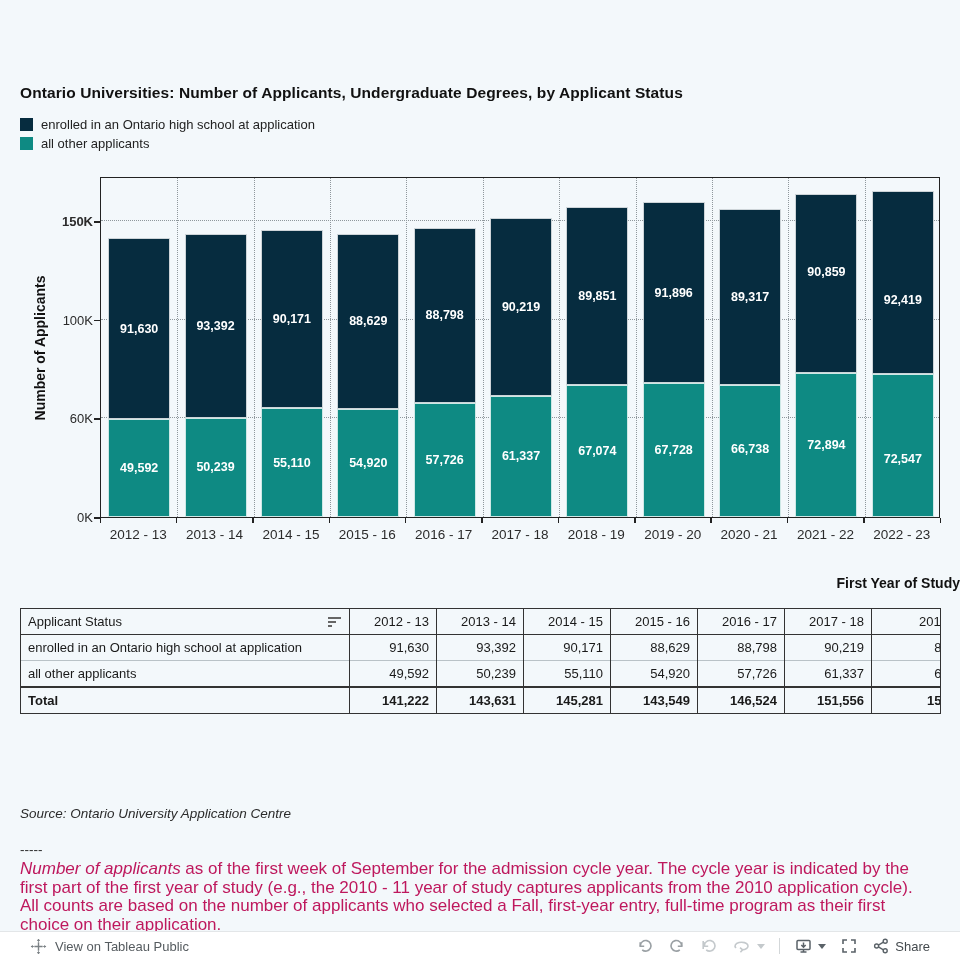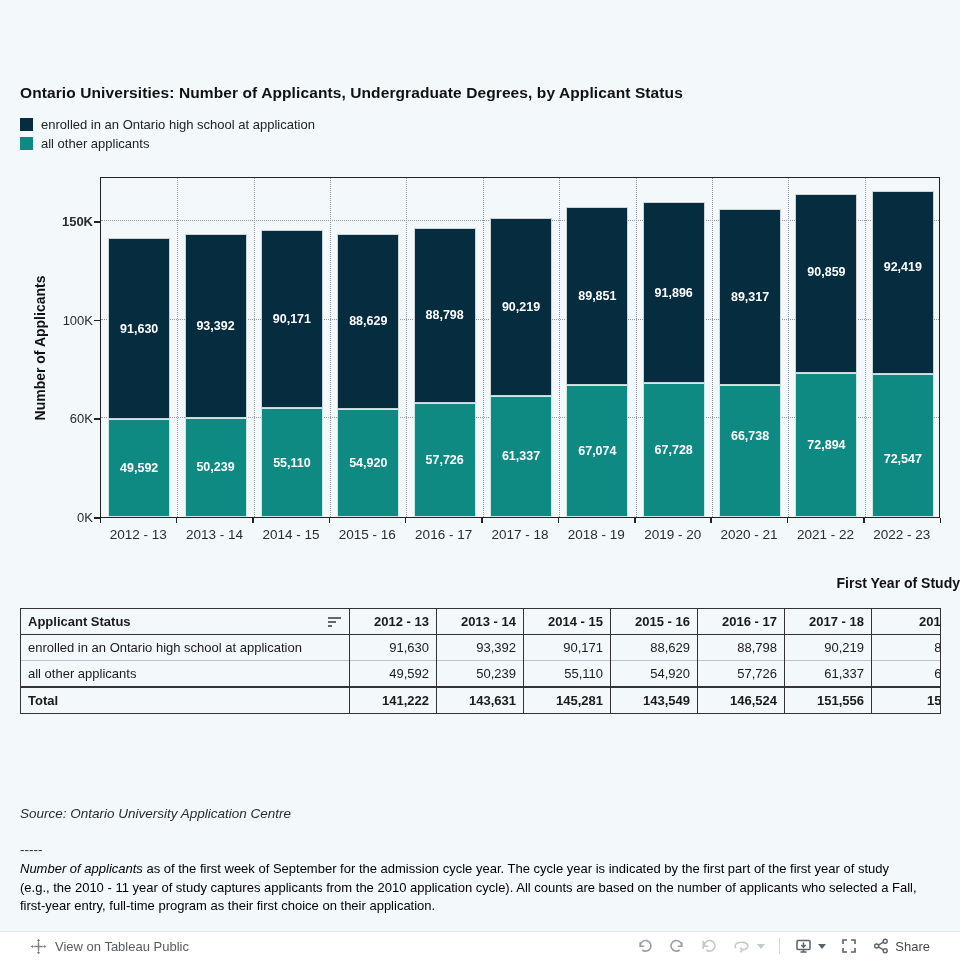--- a/index.html
+++ b/index.html
@@ -30,35 +30,35 @@
   .xtick-mark{position:absolute;width:1.5px;height:5px;background:#222;top:518px}
   .xtick-label{position:absolute;top:526px;text-align:center;font-size:13.5px;color:#2b2b2b;height:18px;line-height:18px}
   #yaxis-title{left:40px;top:348px;transform:translate(-50%,-50%) rotate(-90deg);
                font-size:14px;font-weight:bold;white-space:nowrap;color:#111}
   #xaxis-title{left:0;top:575px;width:960px;text-align:right;font-size:14px;font-weight:bold;color:#111}
 
   
   #table-wrap{left:20px;top:608px;width:920px;overflow:hidden;border-right:1.5px solid #333}
   #data-table{border-collapse:collapse;table-layout:fixed;width:961px;font-size:13px;color:#1a1a1a;border:1.5px solid #333}
   #data-table th,#data-table td{height:25px;padding:0 7px;white-space:nowrap;overflow:visible;border-left:1px solid #333;font-weight:normal;text-align:left}
-  #data-table thead th{font-weight:bold;border-bottom:1.5px solid #333}
+  #data-table thead th{font-weight:normal;border-bottom:1.5px solid #333}
   #data-table .num{text-align:right}
   #data-table tr.data-row + tr.data-row td{border-top:1px solid #b9c2c7}
   #data-table tr.total-row td{border-top:2px solid #333;font-weight:bold}
   .status-head{display:flex;align-items:center;justify-content:space-between}
   .sort-icon{display:inline-block;width:14px;height:12px;position:relative}
   .sort-icon i{position:absolute;left:0;height:2px;background:#666;display:block}
   .sort-icon i:nth-child(1){top:1px;width:13px}
   .sort-icon i:nth-child(2){top:5px;width:8px}
   .sort-icon i:nth-child(3){top:9px;width:4px}
 
   
   #source{left:20px;top:806px;font-size:13.5px;font-style:italic;color:#2b2b2b}
   #dashes{left:20px;top:842px;font-size:13.5px;color:#2b2b2b}
-  #note{left:20px;top:860px;width:900px;font-size:13px;line-height:18.5px;color:#000000}
+  #note{left:20px;top:860px;width:900px;font-size:17px;line-height:18.5px;color:#be185d}
 
   
   #toolbar{left:0;bottom:0;width:960px;height:29px;background:#fff;border-top:1px solid #e3e6e8;
            box-sizing:border-box;display:flex;align-items:center;justify-content:space-between;padding:0 30px}
   .tb-left{display:flex;align-items:center;gap:8px;color:#555b5f;font-size:13px}
   .tb-right{display:flex;align-items:center;gap:14px}
   .tb-btn{display:flex;align-items:center;gap:5px;cursor:pointer;background:none;border:none;padding:0}
   .tb-btn svg{display:block}
   .icon-dim{color:#9aa0a4}
   .icon-faint{color:#c4c9cc}
@@ -127,28 +127,28 @@
       <div class="seg" style="left: 465.364px; bottom: 132.359px; width: 62px; height: 177.306px; background: rgb(6, 44, 63);"></div>
       <div class="bar-label" style="left: 458.364px; width: 76px; bottom: 213.012px;">89,851</div>
       <div class="bar-label" style="left: 458.364px; width: 76px; bottom: 58.1797px;">67,074</div>
       <div class="seg" style="left: 541.727px; bottom: 0px; width: 62px; height: 133.65px; background: rgb(14, 138, 131);"></div>
       <div class="seg" style="left: 541.727px; bottom: 133.65px; width: 62px; height: 181.341px; background: rgb(6, 44, 63);"></div>
       <div class="bar-label" style="left: 534.727px; width: 76px; bottom: 216.321px;">91,896</div>
       <div class="bar-label" style="left: 534.727px; width: 76px; bottom: 58.825px;">67,728</div>
       <div class="seg" style="left: 618.091px; bottom: 0px; width: 62px; height: 131.696px; background: rgb(14, 138, 131);"></div>
       <div class="seg" style="left: 618.091px; bottom: 131.696px; width: 62px; height: 176.252px; background: rgb(6, 44, 63);"></div>
       <div class="bar-label" style="left: 611.091px; width: 76px; bottom: 211.822px;">89,317</div>
-      <div class="bar-label" style="left: 611.091px; width: 76px; bottom: 73px;">66,738</div>
+      <div class="bar-label" style="left: 611.091px; width: 76px; bottom: 60px;">66,738</div>
       <div class="seg" style="left: 694.455px; bottom: 0px; width: 62px; height: 143.844px; background: rgb(14, 138, 131);"></div>
       <div class="seg" style="left: 694.455px; bottom: 143.844px; width: 62px; height: 179.295px; background: rgb(6, 44, 63);"></div>
       <div class="bar-label" style="left: 687.455px; width: 76px; bottom: 237px;">90,859</div>
       <div class="bar-label" style="left: 687.455px; width: 76px; bottom: 63.9221px;">72,894</div>
       <div class="seg" style="left: 770.818px; bottom: 0px; width: 62px; height: 143.159px; background: rgb(14, 138, 131);"></div>
       <div class="seg" style="left: 770.818px; bottom: 143.159px; width: 62px; height: 182.373px; background: rgb(6, 44, 63);"></div>
-      <div class="bar-label" style="left: 763.818px; width: 76px; bottom: 242px; margin-top: 48px;">92,419</div>
+      <div class="bar-label" style="left: 763.818px; width: 76px; bottom: 209px; margin-top: 48px;">92,419</div>
       <div class="bar-label" style="left: 763.818px; width: 76px; bottom: 50px;">72,547</div>
     </div>
 <div class="abs ytick-label" style="top: 509px;">0K</div>
     <div class="abs ytick-mark" style="top: 517px;"></div>
     <div class="abs ytick-label" style="top: 410.333px;">60K</div>
     <div class="abs ytick-mark" style="top: 418.333px;"></div>
     <div class="abs ytick-label" style="top: 311.667px;">100K</div>
     <div class="abs ytick-mark" style="top: 319.667px;"></div>
     <div class="abs ytick-label" style="top: 213px; font-weight: bold;">150K</div>
     <div class="abs ytick-mark" style="top: 221px;"></div>

